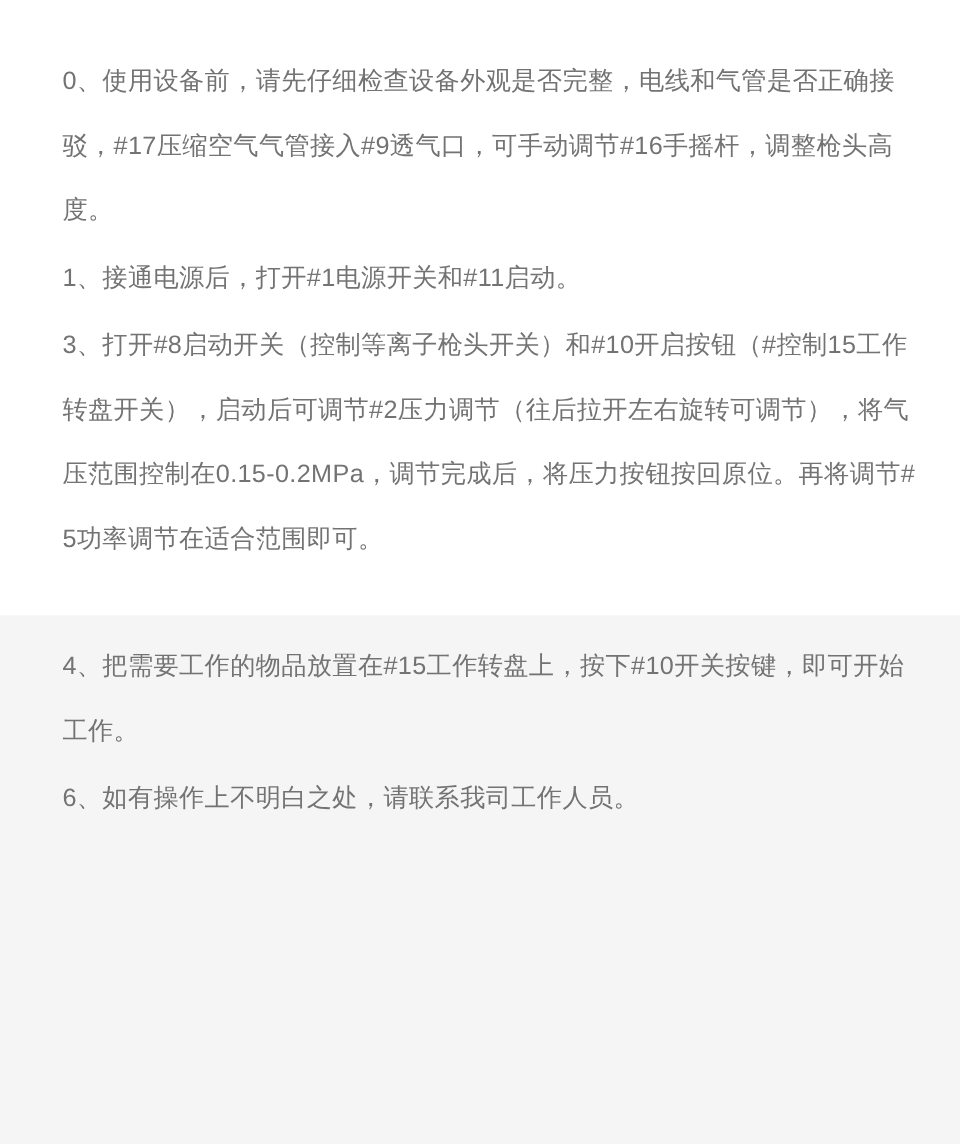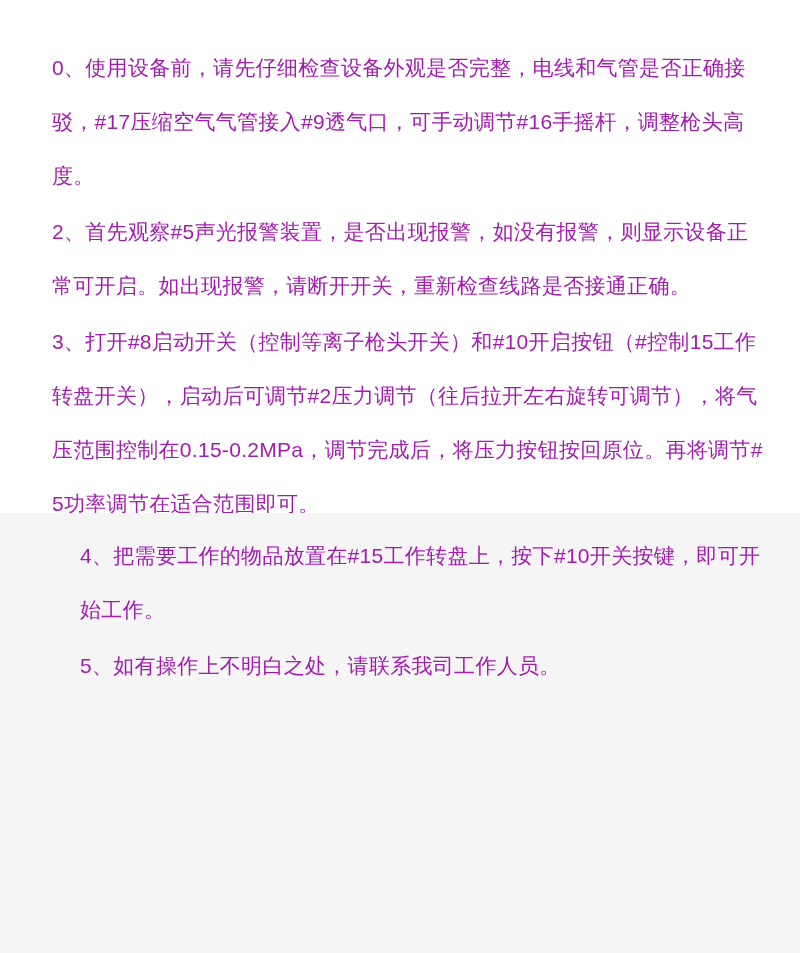--- a/index.html
+++ b/index.html
@@ -24,38 +24,38 @@
   }
   .sec-top {
     background: #ffffff;
     height: 513px;
     padding: 41px 36px 0 52px;
     overflow: visible;
   }
   .sec-bottom {
     background: #f5f5f5;
     flex: 1;
-    padding: 16px 36px 0 80px;
+    padding: 16px 36px 0 52px;
   }
   .para {
     margin: 0 0 2px 0;
     font-size: 21px;
     line-height: 54px;
-    color: #a21caf;
+    color: #737373;
     letter-spacing: 0.3px;
     text-align: left;
     word-break: break-all;
   }
 </style>
 </head>
 <body>
 
 <div class="doc">
   <section class="sec sec-top">
     <p class="para">0、使用设备前，请先仔细检查设备外观是否完整，电线和气管是否正确接驳，#17压缩空气气管接入#9透气口，可手动调节#16手摇杆，调整枪头高度。</p>
-    <p class="para">2、首先观察#5声光报警装置，是否出现报警，如没有报警，则显示设备正常可开启。如出现报警，请断开开关，重新检查线路是否接通正确。</p>
+    <p class="para">1、接通电源后，打开#1电源开关和#11启动。</p>
     <p class="para">3、打开#8启动开关（控制等离子枪头开关）和#10开启按钮（#控制15工作转盘开关），启动后可调节#2压力调节（往后拉开左右旋转可调节），将气压范围控制在0.15-0.2MPa，调节完成后，将压力按钮按回原位。再将调节#5功率调节在适合范围即可。</p>
   </section>
   <section class="sec sec-bottom">
     <p class="para">4、把需要工作的物品放置在#15工作转盘上，按下#10开关按键，即可开始工作。</p>
-    <p class="para">5、如有操作上不明白之处，请联系我司工作人员。</p>
+    <p class="para">6、如有操作上不明白之处，请联系我司工作人员。</p>
   </section>
 </div>
 
 </body></html>

